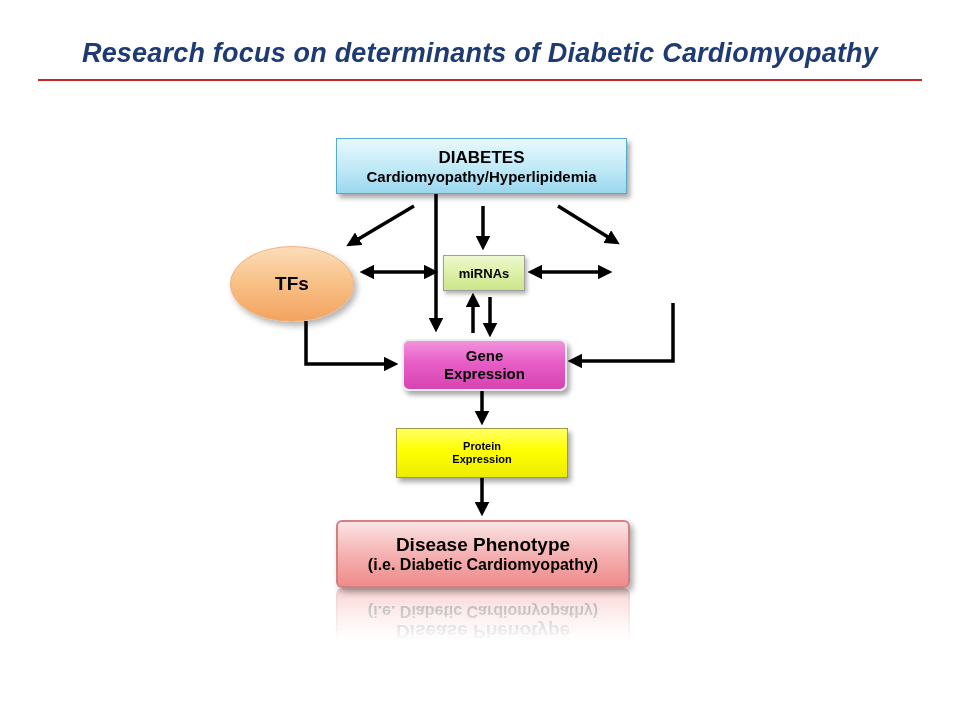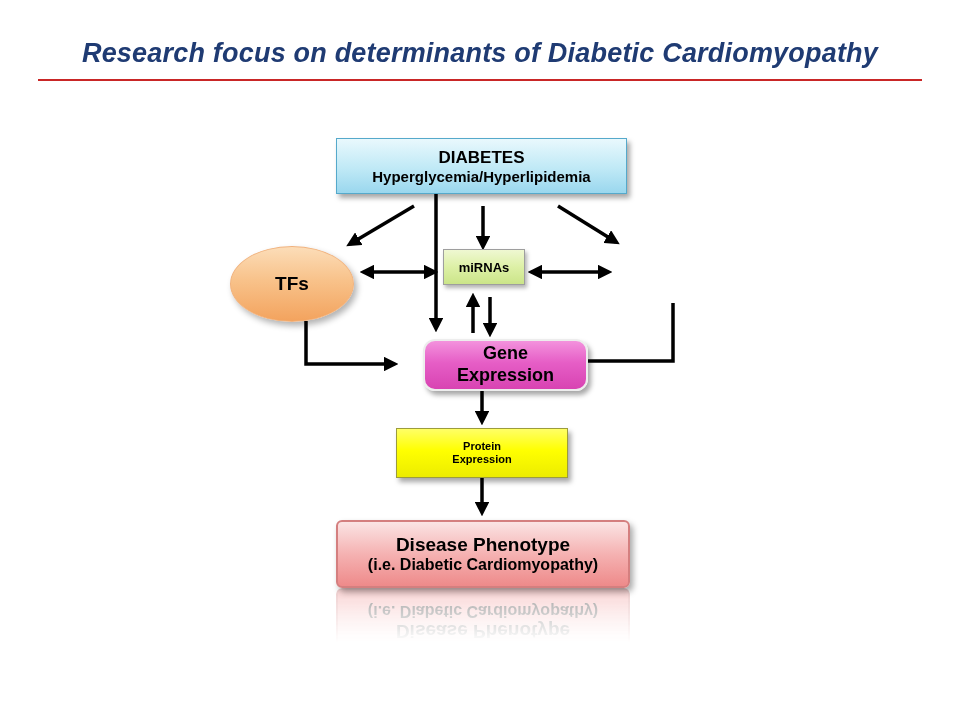--- a/index.html
+++ b/index.html
@@ -75,33 +75,33 @@
   .diabetes .l2 { font-size: 15px; }
   .ellipse {
     border-radius: 50%;
     background: linear-gradient(180deg, #FCDDB8 0%, var(--tfs-epigenetics-fill, #F8C28A) 45%, #F3A35E 100%);
     border: 1px solid #F0B27E;
     box-shadow: 3px 4px 6px rgba(0,0,0,0.3);
   }
   .tfs { left: 230px; top: 246px; width: 122px; height: 74px; font-size: 19px; }
   .epigenetics { left: 619px; top: 240px; width: 134px; height: 62px; font-size: 16px; }
   .mirnas {
-    left: 443px; top: 249px; width: 80px; height: 34px;
+    left: 443px; top: 255px; width: 80px; height: 34px;
     background: linear-gradient(180deg, #EFF8D2 0%, var(--mirnas-fill, #DDF0A6) 50%, #CBE589 100%);
     border: 1px solid #9E9E9E;
     box-shadow: 2px 3px 4px rgba(0,0,0,0.3);
     font-size: 13px;
   }
   .gene {
-    left: 423px; top: 339px; width: 161px; height: 48px;
+    left: 402px; top: 339px; width: 161px; height: 48px;
     background: linear-gradient(180deg, #F392DD 0%, var(--gene-expression-fill, #E65EC6) 45%, #D843B2 100%);
     border: 2px solid #EDEDED;
-    border-radius: 12px;
+    border-radius: 7px;
     box-shadow: 3px 4px 5px rgba(0,0,0,0.35);
-    font-size: 18px;
+    font-size: 15px;
     line-height: 1.2;
   }
   .protein {
     left: 396px; top: 428px; width: 170px; height: 48px;
     background: linear-gradient(180deg, #FFFF66 0%, var(--protein-expression-fill, #FFFF00) 45%, #ECEC00 100%);
     border: 1px solid #9C9C3C;
     box-shadow: 3px 4px 5px rgba(0,0,0,0.35);
     font-size: 11px;
     line-height: 1.2;
   }
@@ -147,21 +147,21 @@
     <path d="M473 333 L473 297" marker-end="url(#ah)"></path>
     <path d="M490 297 L490 333" marker-end="url(#ah)"></path>
     <path d="M306 321 L306 364 L394 364" marker-end="url(#ah)"></path>
     <path d="M673 303 L673 361 L572 361" marker-end="url(#ah)"></path>
     <path d="M482 388 L482 421" marker-end="url(#ah)"></path>
     <path d="M482 477 L482 512" marker-end="url(#ah)"></path>
   </svg>
 
   <div class="node diabetes">
     <div class="l1">DIABETES</div>
-    <div class="l2">Hyperglycemia/Hyperlipidemia</div>
+    <div class="l2">Cardiomyopathy/Hyperlipidemia</div>
   </div>
 
   <div class="node ellipse tfs">
     <div>TFs</div>
   </div>
 
   <div class="node mirnas">
     <div>miRNAs</div>
   </div>
 

